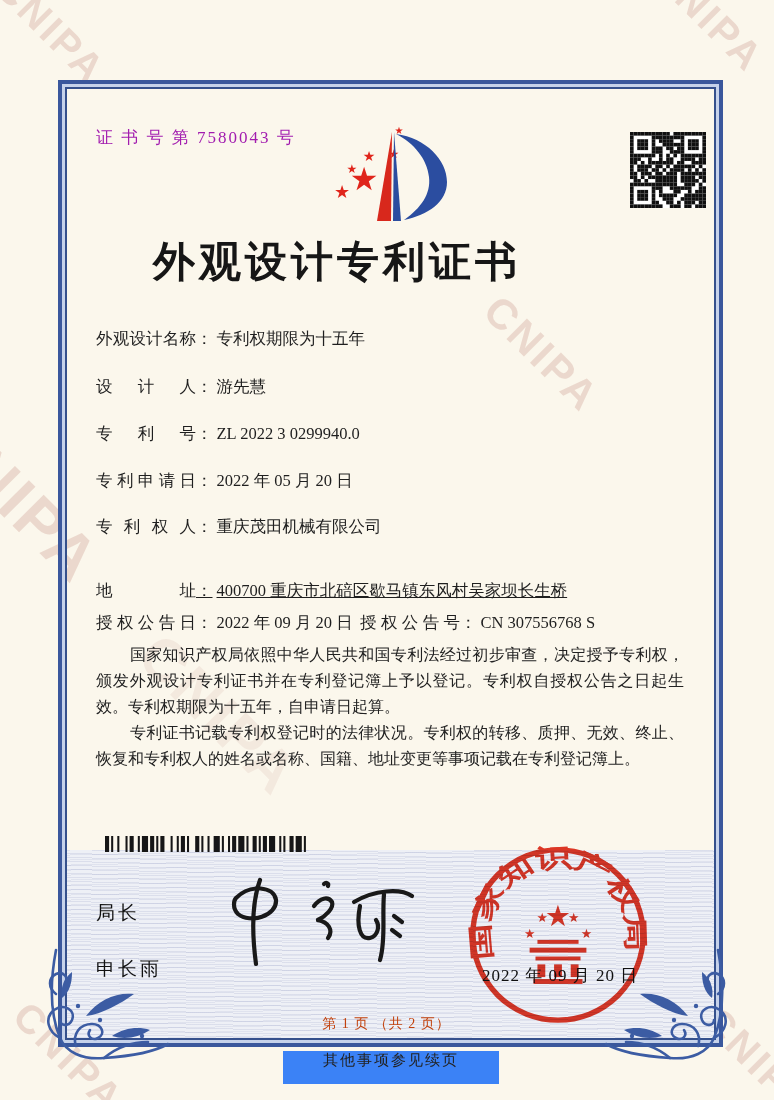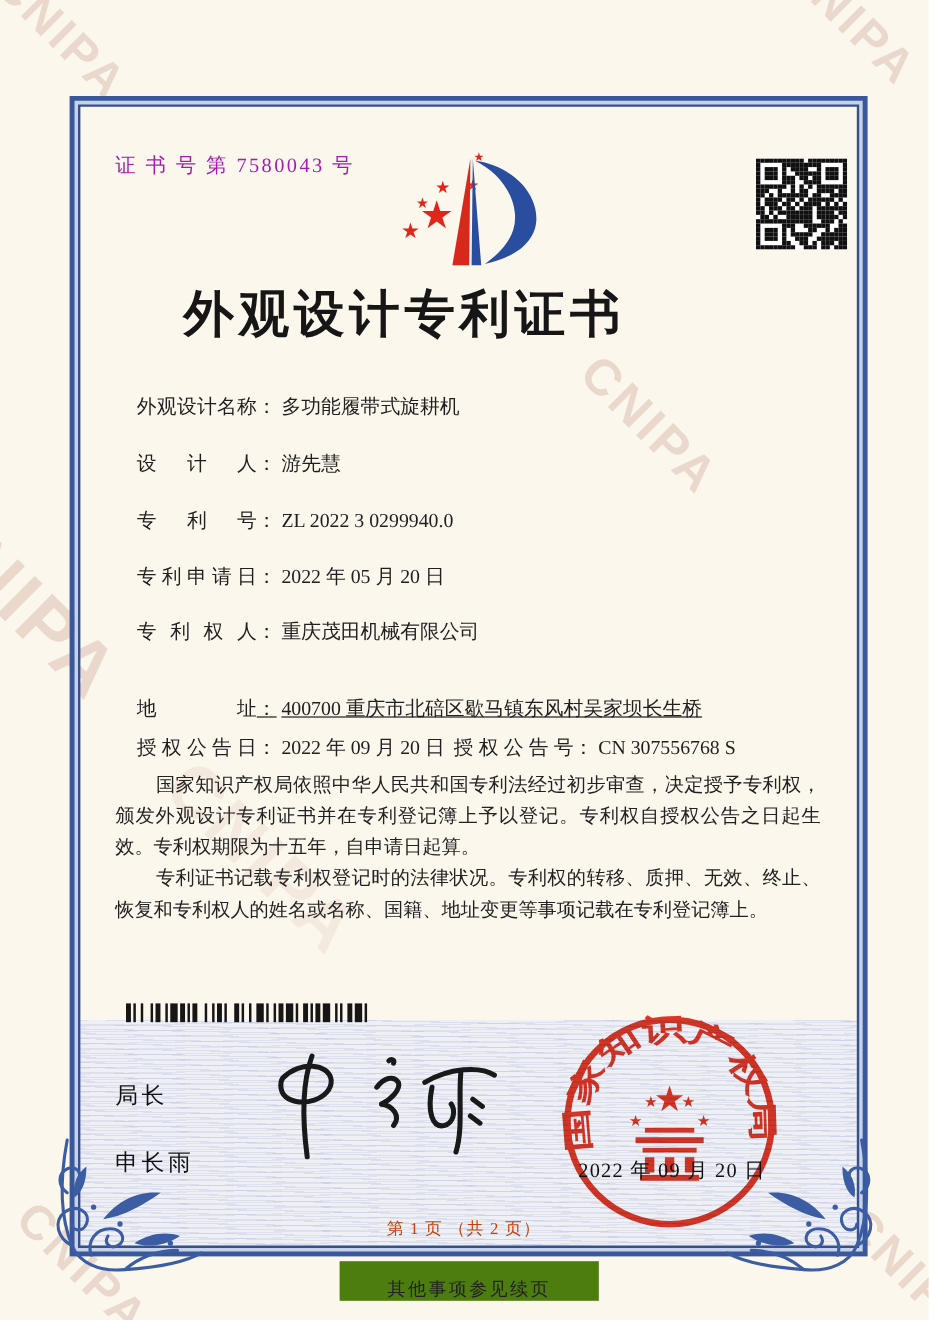--- a/index.html
+++ b/index.html
@@ -25,32 +25,32 @@
   .flourish{position:absolute;z-index:7;width:132px;height:132px;}
 
   .content{position:absolute;z-index:4;}
 
   .certno{left:96px;top:126px;font-size:17px;color:#a21caf;letter-spacing:2px;white-space:nowrap;}
 
   .title{left:58px;top:234px;width:558px;text-align:center;font-size:42px;font-weight:bold;
          color:#161616;letter-spacing:4px;white-space:nowrap;}
 
   .row{position:absolute;z-index:4;font-size:16.5px;color:#1f1f1f;white-space:nowrap;}
-  .flabel{display:inline-block;width:100px;text-align:justify;text-align-last:justify;text-justify:inter-character;vertical-align:bottom;margin-left:18px;}
+  .flabel{display:inline-block;width:100px;text-align:justify;text-align-last:justify;text-justify:inter-character;vertical-align:bottom;}
   .colon{margin:0 4px 0 0;}
 
   .bodytext{left:96px;top:642px;width:588px;font-size:16px;line-height:26px;color:#222;text-align:justify;}
   .bodytext p{margin:0;text-indent:34px;}
 
   .sig-label{left:96px;font-size:19px;letter-spacing:3px;color:#111;z-index:4;}
 
   .pageinfo{left:58px;top:1015px;width:657px;text-align:center;font-size:14px;color:#c2410c;letter-spacing:1px;z-index:4;}
 
-  .footnote{left:283px;top:1051px;width:216px;height:33px;background:#4d7c0f;z-index:4;
-            display:flex;align-items:flex-end;justify-content:center;font-size:15px;color:#222;letter-spacing:2px;}
+  .footnote{left:283px;top:1051px;width:216px;height:33px;background:#3b82f6;z-index:4;
+            display:flex;align-items:flex-start;justify-content:center;font-size:15px;color:#222;letter-spacing:2px;}
 
   .sealdate{left:470px;top:964px;width:180px;text-align:center;font-size:17px;color:#101010;
             letter-spacing:1px;z-index:5;white-space:nowrap;}
 </style>
 </head>
 <body>
 
 <div id="page">
 
   <div class="wm" style="left:-18px;top:6px;font-size:40px;">CNIPA</div>
@@ -429,21 +429,21 @@
           <rect x="64.8" y="72.0" width="3.6" height="3.6"></rect>
           <rect x="68.4" y="72.0" width="3.6" height="3.6"></rect>
           <rect x="72.0" y="72.0" width="3.6" height="3.6"></rect>
         </g>
       </svg>
   </div>
 
   <div class="content title">外观设计专利证书</div>
 
   <div class="row" style="left:96px;top:328px;">
-    <span class="flabel">外观设计名称</span><span class="colon">：</span><span>多功能履带式旋耕机</span>
+    <span class="flabel">外观设计名称</span><span class="colon">：</span><span>专利权期限为十五年</span>
   </div>
   <div class="row" style="left:96px;top:376px;">
     <span class="flabel">设计人</span><span class="colon">：</span><span>游先慧</span>
   </div>
   <div class="row" style="left:96px;top:423px;">
     <span class="flabel">专利号</span><span class="colon">：</span><span>ZL 2022 3 0299940.0</span>
   </div>
   <div class="row" style="left:96px;top:470px;">
     <span class="flabel">专利申请日</span><span class="colon">：</span><span>2022 年 05 月 20 日</span>
   </div>

